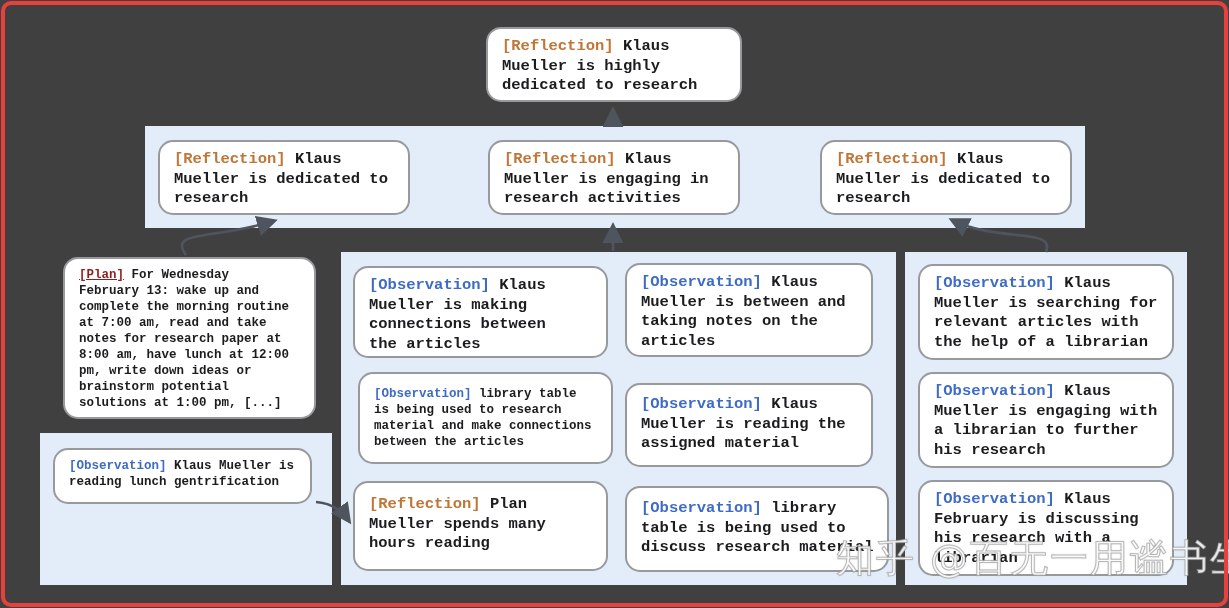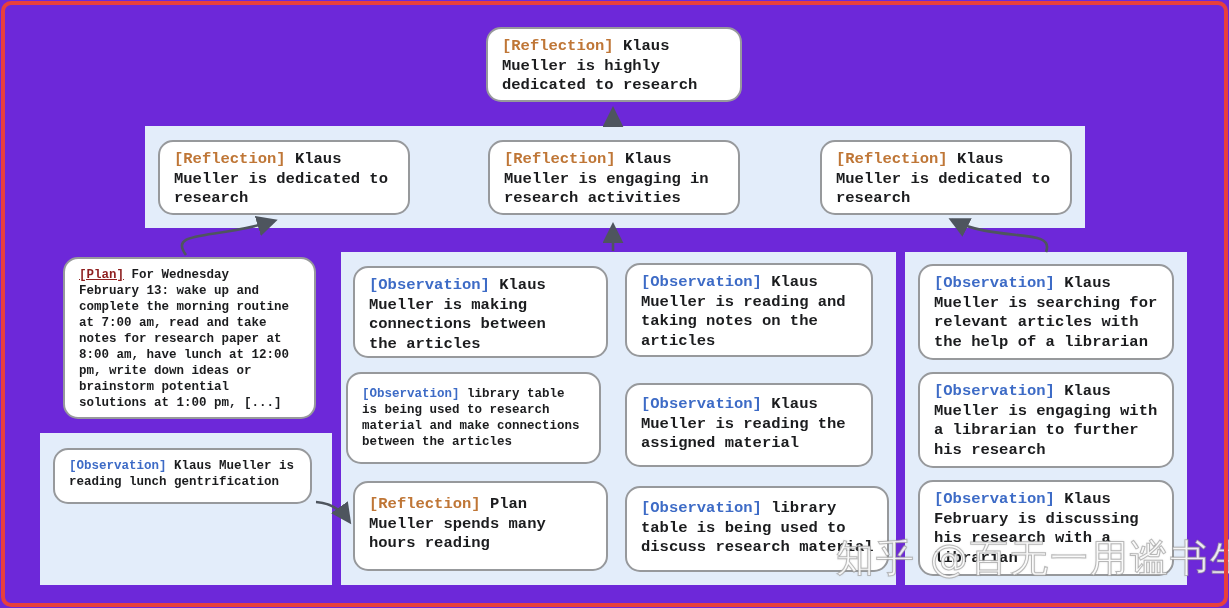--- a/index.html
+++ b/index.html
@@ -1,19 +1,19 @@
 <!DOCTYPE html>
 <html><head>
 <meta charset="utf-8">
 <style>
   html,body{margin:0;padding:0;background:#ffffff;}
   .canvas{
     position:relative;
     width:1229px;height:608px;
-    background:#6d28d9;
+    background:#404040;
     overflow:hidden;
     font-family:"Liberation Mono","DejaVu Sans Mono",monospace;
   }
   .red-frame{
     position:absolute;inset:1px;
     border:4px solid #e8403c;
     border-radius:10px;
     box-sizing:border-box;
     pointer-events:none;
     z-index:50;
@@ -87,30 +87,30 @@
 brainstorm potential
 solutions at 1:00 pm, [...]</span></div>
 
   <div class="card small" style="left:53px;top:448px;width:259px;height:56px;"><span class="tag-observation">[Observation]</span><span> Klaus Mueller is
 reading lunch gentrification</span></div>
 
   <div class="card main" style="left:353px;top:266px;width:255px;height:92px;"><span class="tag-observation">[Observation]</span><span> Klaus
 Mueller is making
 connections between
 the articles</span></div>
-  <div class="card small" style="left:346px;top:372px;width:255px;height:92px;padding-top:12px;"><span class="tag-observation">[Observation]</span><span> library table
+  <div class="card small" style="left:358px;top:372px;width:255px;height:92px;padding-top:12px;"><span class="tag-observation">[Observation]</span><span> library table
 is being used to research
 material and make connections
 between the articles</span></div>
   <div class="card main" style="left:353px;top:481px;width:255px;height:90px;padding-top:12px;"><span class="tag-reflection">[Reflection]</span><span> Plan
 Mueller spends many
 hours reading</span></div>
 
   <div class="card main" style="left:625px;top:263px;width:248px;height:94px;"><span class="tag-observation">[Observation]</span><span> Klaus
-Mueller is reading and
+Mueller is between and
 taking notes on the
 articles</span></div>
   <div class="card main" style="left:625px;top:383px;width:248px;height:84px;padding-top:10px;"><span class="tag-observation">[Observation]</span><span> Klaus
 Mueller is reading the
 assigned material</span></div>
   <div class="card main" style="left:625px;top:486px;width:264px;height:86px;padding-top:11px;"><span class="tag-observation">[Observation]</span><span> library
 table is being used to
 discuss research material</span></div>
 
   <div class="card main" style="left:918px;top:264px;width:256px;height:96px;"><span class="tag-observation">[Observation]</span><span> Klaus

